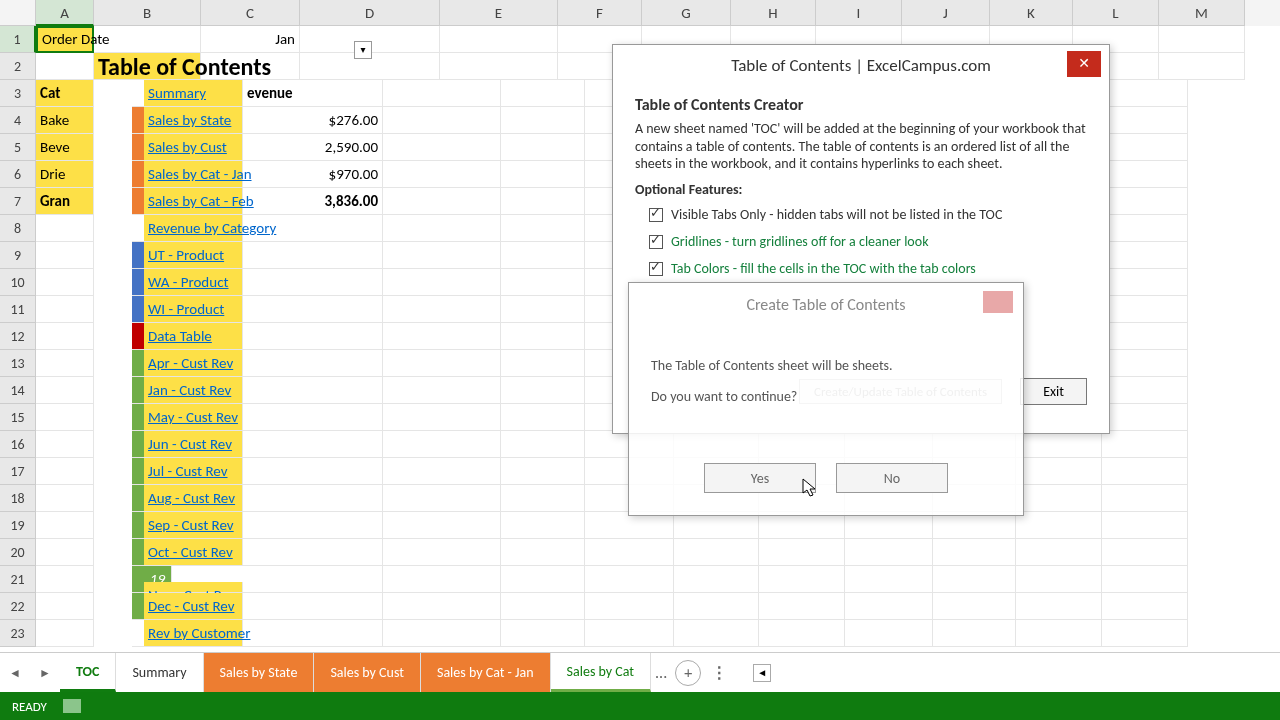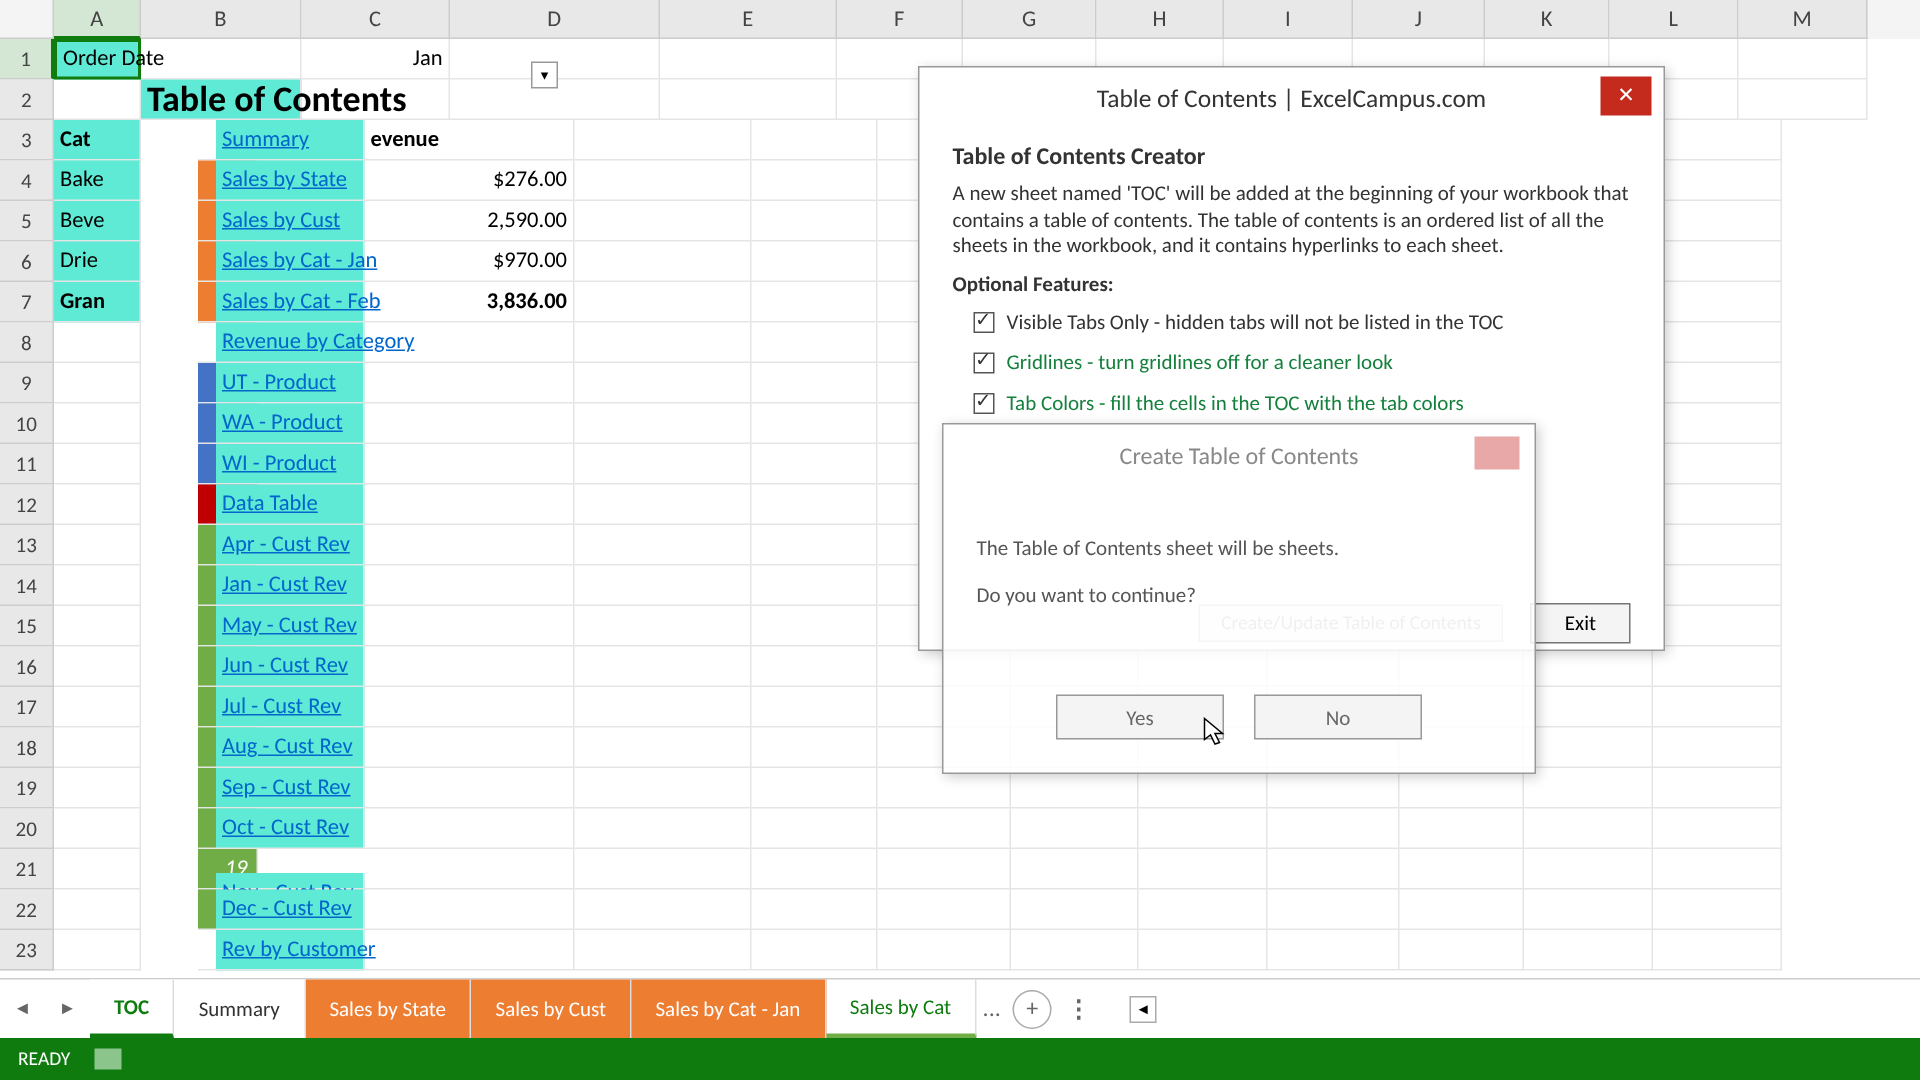--- a/index.html
+++ b/index.html
@@ -13,21 +13,21 @@
 .col-header.active { background: #d4e6d4; border-bottom: 2px solid #107c10; }
 .col-A { width: 58px; } .col-B { width: 107px; } .col-C { width: 99px; } .col-D { width: 140px; }
 .col-E { width: 118px; } .col-F { width: 84px; } .col-G { width: 89px; } .col-H { width: 85px; }
 .col-I { width: 86px; } .col-J { width: 88px; } .col-K { width: 83px; } .col-L { width: 86px; } .col-M { width: 86px; }
 .rows { }
 .row { display: flex; height: 27px; }
 .row-header { width: 36px; border-right: 1px solid #ccc; border-bottom: 1px solid #ccc; background: #e8e8e8; text-align: center; font-size: 14px; color: #444; line-height: 27px; }
 .row-header.active { background: #d4e6d4; border-right: 2px solid #107c10; }
 .cell { border-right: 1px solid #e5e5e5; border-bottom: 1px solid #e5e5e5; font-size: 15px; padding: 0 4px; line-height: 27px; white-space: nowrap; overflow: visible; }
 .cell.selected { border: 2px solid #107c10; line-height: 23px; }
-.cell.nowrap-over { position: relative; z-index: 2; background: #5eead4; }
+.cell.nowrap-over { position: relative; z-index: 2; background: #fde047; }
 .cell.right { text-align: right; }
 
 .toc-title { font-weight: bold; font-size: 24px; }
 .toc-num { text-align: right; font-style: italic; padding-right: 6px; }
 .toc-link { color: #0066cc; text-decoration: underline; cursor: pointer; }
 .c-orange { background: #ed7d31; color: #fff; }
 .c-blue   { background: #4472c4; color: #fff; }
 .c-red    { background: #c00000; color: #fff; }
 .c-green  { background: #70ad47; color: #fff; }
 
@@ -40,21 +40,21 @@
 .dlg-close { position: absolute; right: 8px; top: 6px; width: 34px; height: 26px; background: #c42b1c; color: #fff; text-align: center; line-height: 26px; font-size: 14px; cursor: pointer; }
 .dlg-body { padding: 10px 22px 0 22px; font-size: 14px; color: #333; }
 .dlg-h { font-weight: bold; font-size: 16px; margin-bottom: 6px; }
 .dlg-p { font-size: 14px; line-height: 1.25; margin-bottom: 6px; }
 .opt-h { font-weight: bold; margin-top: 8px; margin-bottom: 8px; }
 .opt-row { display: flex; align-items: flex-start; gap: 8px; margin: 4px 0 10px 14px; font-size: 14px; }
 .opt-row.dim { color: #15803d; }
 .chk { width: 14px; height: 14px; border: 1px solid #555; margin-top: 2px; position: relative; background: #fff; flex: none; }
 .chk.checked::after { content: "✓"; position: absolute; top: -4px; left: 0; font-size: 13px; color: #333; }
 .ghost-btn { display: inline-block; border: 1px solid #bbb; background: #f8f8f8; padding: 4px 14px; font-size: 13px; color: #999; }
-.btn-row1 { position: absolute; bottom: 4px; right: 22px; display: flex; gap: 18px; align-items: center; justify-content: center; }
+.btn-row1 { position: absolute; bottom: 28px; right: 22px; display: flex; gap: 18px; align-items: center; justify-content: center; }
 .exit-btn { border: 1px solid #777; background: #f4f4f4; padding: 4px 22px; font-size: 14px; cursor: pointer; }
 
 
 .dlg-confirm { left: 628px; top: 282px; width: 396px; height: 234px; background: rgba(255,255,255,0.85); }
 .confirm-body { padding: 18px 22px; font-size: 14px; color: #555; }
 .confirm-title { position: absolute; top: 12px; left: 0; right: 0; text-align: center; font-size: 16px; color: #888; }
 .confirm-close { position: absolute; right: 10px; top: 8px; width: 30px; height: 22px; background: #e8a8a8; }
 .confirm-text { margin-top: 56px; }
 .confirm-btns { position: absolute; bottom: 22px; left: 0; right: 0; display: flex; justify-content: center; gap: 20px; }
 .cbtn { border: 1px solid #999; background: #f4f4f4; width: 112px; height: 30px; font-size: 14px; cursor: pointer; color: #666; }

